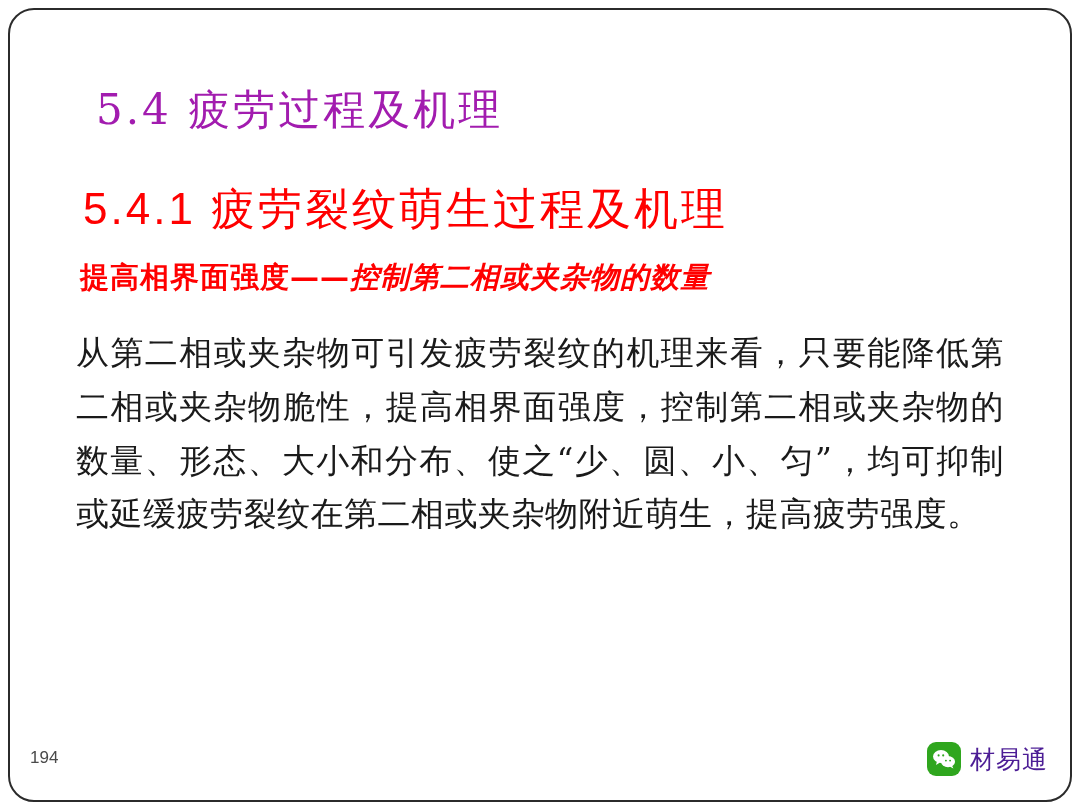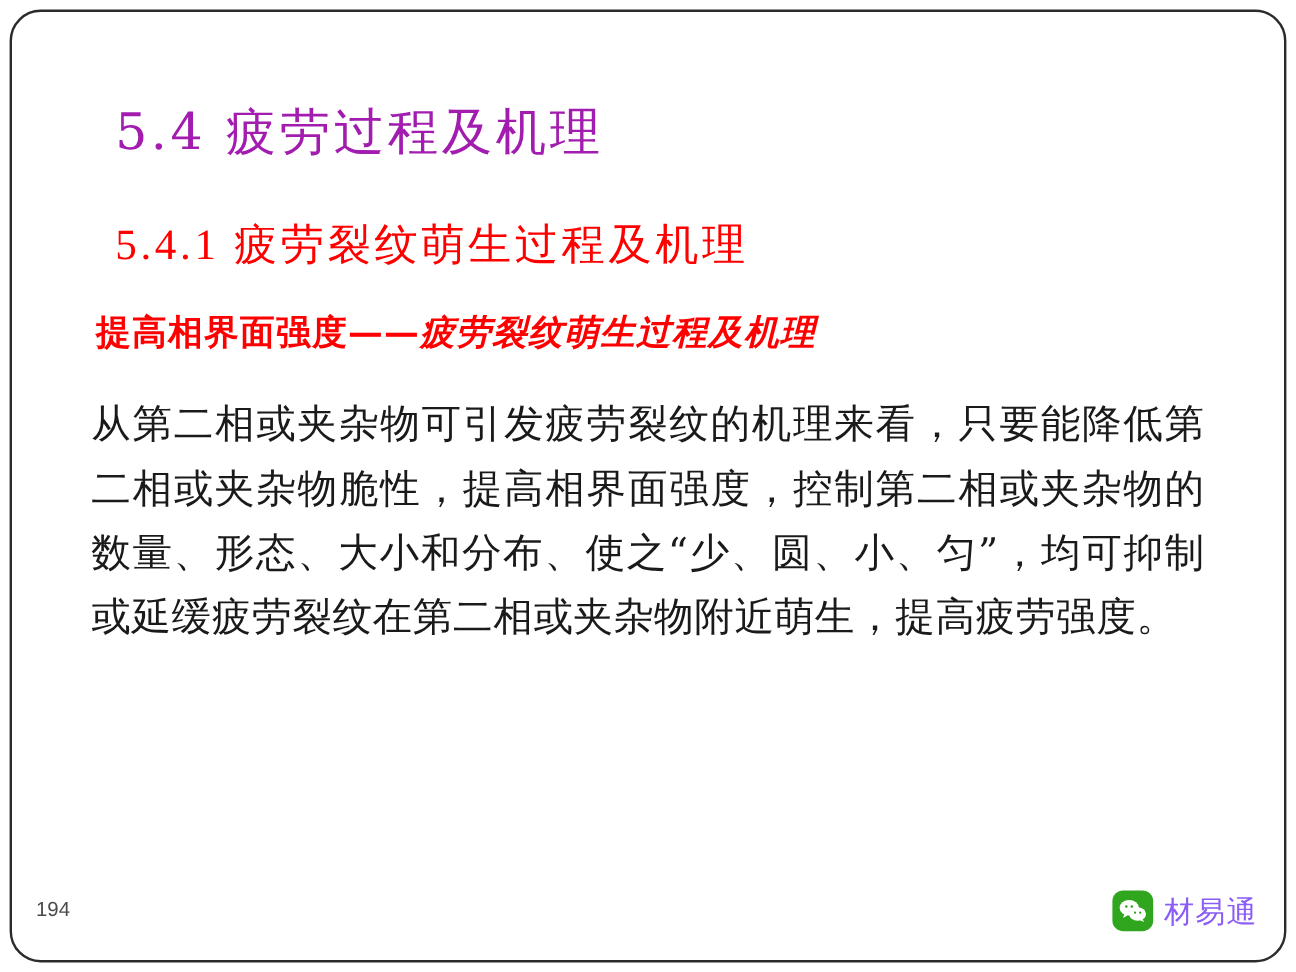--- a/index.html
+++ b/index.html
@@ -44,24 +44,24 @@
     left: 96px;
     top: 82px;
     font-family: "DejaVu Serif", serif;
     font-size: 42px;
     color: #a21caf;
     letter-spacing: 3px;
     white-space: nowrap;
   }
   .subtitle {
     position: absolute;
-    left: 96px;
+    left: 83px;
     top: 180px;
-    font-family: Liberation Serif, serif;
-    font-size: 36px;
+    font-family: Liberation Sans, sans-serif;
+    font-size: 44px;
     color: #ff0000;
     letter-spacing: 3px;
     white-space: nowrap;
   }
   .redline {
     position: absolute;
     left: 80px;
     top: 258px;
     width: 900px;
     font-family: "DejaVu Serif", serif;
@@ -114,40 +114,40 @@
   }
   .wm-badge svg {
     position: absolute;
     left: 50%;
     top: 50%;
     transform: translate(-50%, -50%);
   }
   .wm-text {
     font-family: Liberation Sans, sans-serif;
     font-size: 25px;
-    color: #8b5cf6;
+    color: #4c1d95;
     letter-spacing: 1px;
     white-space: nowrap;
   }
 </style>
 </head>
 <body>
 
 <div id="slide">
 
   <div id="slide-frame"></div>
 
   <div id="content">
 
     <div class="title">5.4 疲劳过程及机理</div>
 
     <div class="subtitle">5.4.1 疲劳裂纹萌生过程及机理</div>
 
     <div class="redline">
-      <span>提高相界面强度——</span><span class="em">疲劳裂纹萌生过程及机理</span>
+      <span>提高相界面强度——</span><span class="em">控制第二相或夹杂物的数量</span>
     </div>
 
     <div class="body-text">从第二相或夹杂物可引发疲劳裂纹的机理来看，只要能降低第二相或夹杂物脆性，提高相界面强度，控制第二相或夹杂物的数量、形态、大小和分布、使之“少、圆、小、匀”，均可抑制或延缓疲劳裂纹在第二相或夹杂物附近萌生，提高疲劳强度。</div>
 
     <div class="page-number">194</div>
 
     <div class="watermark">
       <span class="wm-badge">
         <svg width="24" height="20" viewBox="0 0 24 20" aria-hidden="true">
           <ellipse cx="9" cy="7.5" rx="8" ry="6.4" fill="#ffffff"></ellipse>

